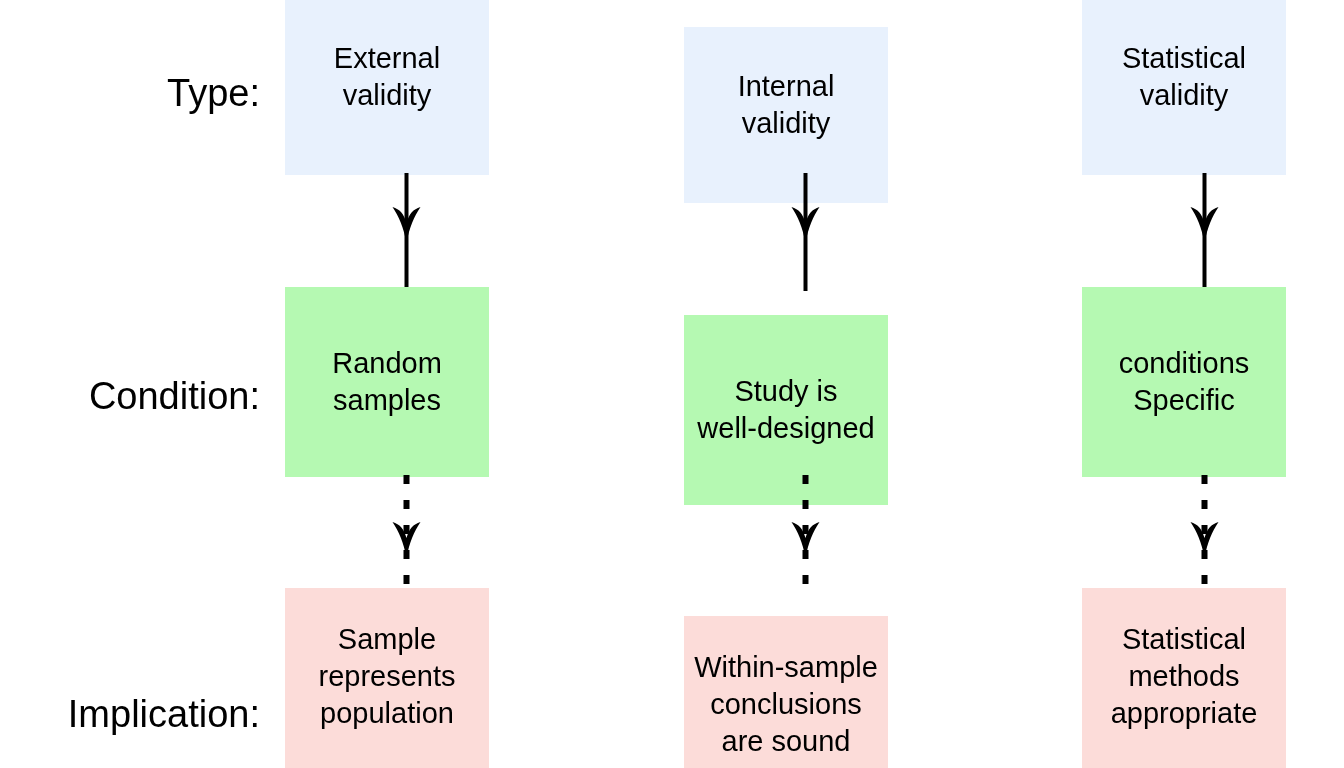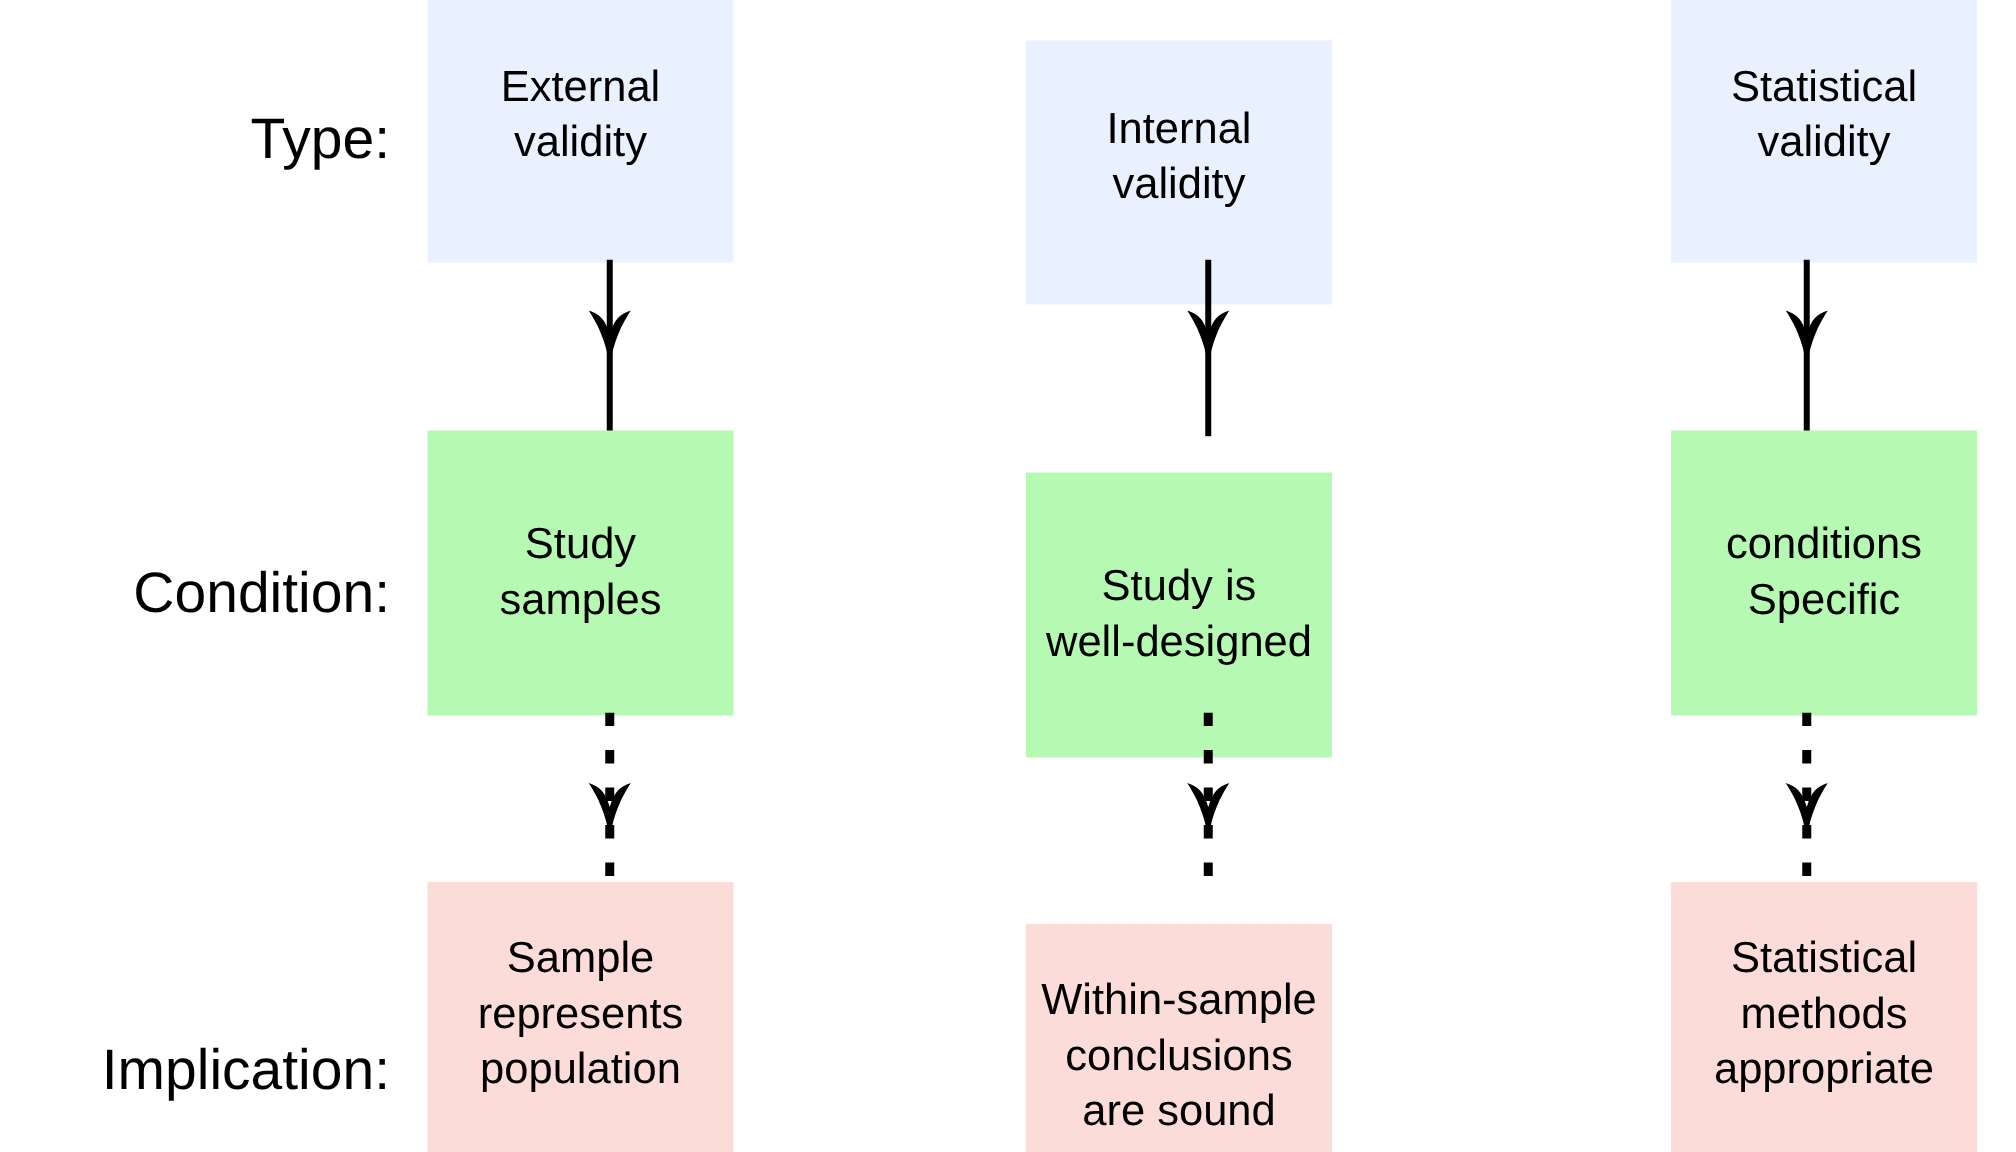--- a/index.html
+++ b/index.html
@@ -66,21 +66,21 @@
     height: 181px;
     top: 588px;
     background: #fcdcd9;
     align-items: flex-start;
     padding-top: 33px;
   }
 
   
   .col-1 { left: 285px; }
   .col-2 { left: 684px; margin-top: 28px; }
-  .col-3 { left: 1082px; margin-left: 32px; }
+  .col-3 { left: 1082px; }
 
   
   .connector {
     position: absolute;
     pointer-events: none;
   }
   .connector.solid-connector  { top: 173px; height: 118px; width: 40px; }
   .connector.dashed-connector { top: 475px; height: 116px; width: 40px; }
 
   .conn-c1 { left: 386px; }
@@ -105,21 +105,21 @@
     </div>
   </div>
 
   <svg class="connector solid-connector conn-c1" viewBox="0 0 40 118">
     <line x1="20.5" y1="0" x2="20.5" y2="118" stroke="#000000" stroke-width="4"></line>
     <path d="M 6.5 34 C 14 36.5 17.5 40 20.5 50 C 23.5 40 27 36.5 34.5 34 C 28 44 23.5 54 20.5 70 C 17.5 54 13 44 6.5 34 Z" fill="#000000"></path>
   </svg>
 
   <div class="node condition-node col-1">
     <div>
-      <span class="node-text">Study</span>
+      <span class="node-text">Random</span>
       <span class="node-text">samples</span>
     </div>
   </div>
 
   <svg class="connector dashed-connector conn-c1" viewBox="0 0 40 116">
     <line x1="20.5" y1="0" x2="20.5" y2="116" stroke="#000000" stroke-width="6" stroke-dasharray="9 16"></line>
     <path d="M 6.5 47 C 14 49.5 17.5 53 20.5 63 C 23.5 53 27 49.5 34.5 47 C 28 57 23.5 67 20.5 83 C 17.5 67 13 57 6.5 47 Z" fill="#000000"></path>
   </svg>
 
   <div class="node implication-node col-1">

